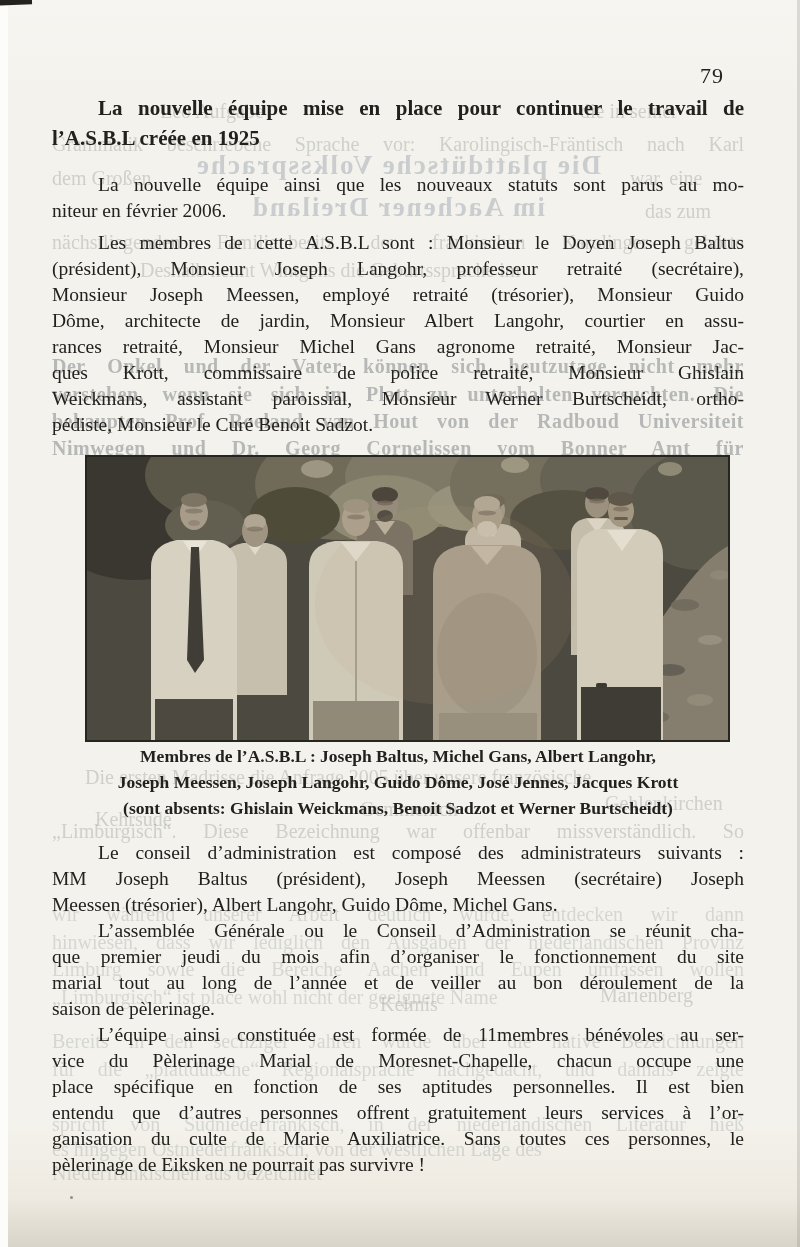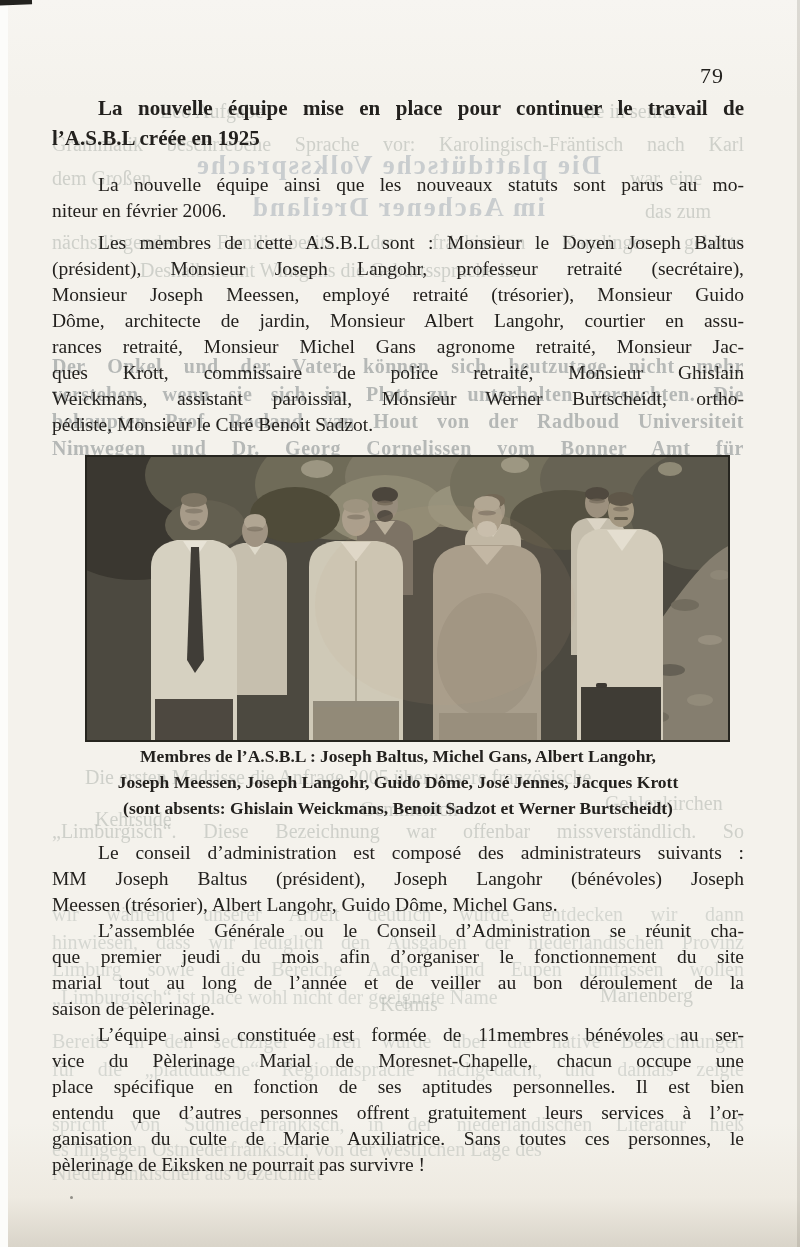--- a/index.html
+++ b/index.html
@@ -218,21 +218,21 @@
 
   <div class="caption" id="caption">
       <div class="ln c">Membres de l’A.S.B.L :  Joseph Baltus, Michel Gans, Albert Langohr,</div>
       <div class="ln c">Joseph Meessen, Joseph Langohr, Guido Dôme, José Jennes, Jacques Krott</div>
       <div class="ln c">(sont absents: Ghislain Weickmans, Benoit Sadzot et Werner Burtscheidt)</div>
     </div>
 
   <div class="flow flow2" id="flow2">
       <div class="para">
         <div class="ln j first">Le conseil d’administration est composé des administrateurs suivants :</div>
-        <div class="ln j">MM Joseph Baltus (président), Joseph Langohr (bénévoles) Joseph</div>
+        <div class="ln j">MM Joseph Baltus (président), Joseph Meessen (secrétaire) Joseph</div>
         <div class="ln">Meessen (trésorier), Albert Langohr, Guido Dôme, Michel Gans.</div>
       </div>
       <div class="para">
         <div class="ln j first">L’assemblée Générale ou le Conseil d’Administration se réunit cha-</div>
         <div class="ln j">que premier jeudi du mois afin d’organiser le fonctionnement du site</div>
         <div class="ln j">marial tout au long de l’année et de veiller au bon déroulement de la</div>
         <div class="ln">saison de pèlerinage.</div>
       </div>
       <div class="para">
         <div class="ln j first">L’équipe ainsi constituée est formée de 11membres bénévoles au ser-</div>

